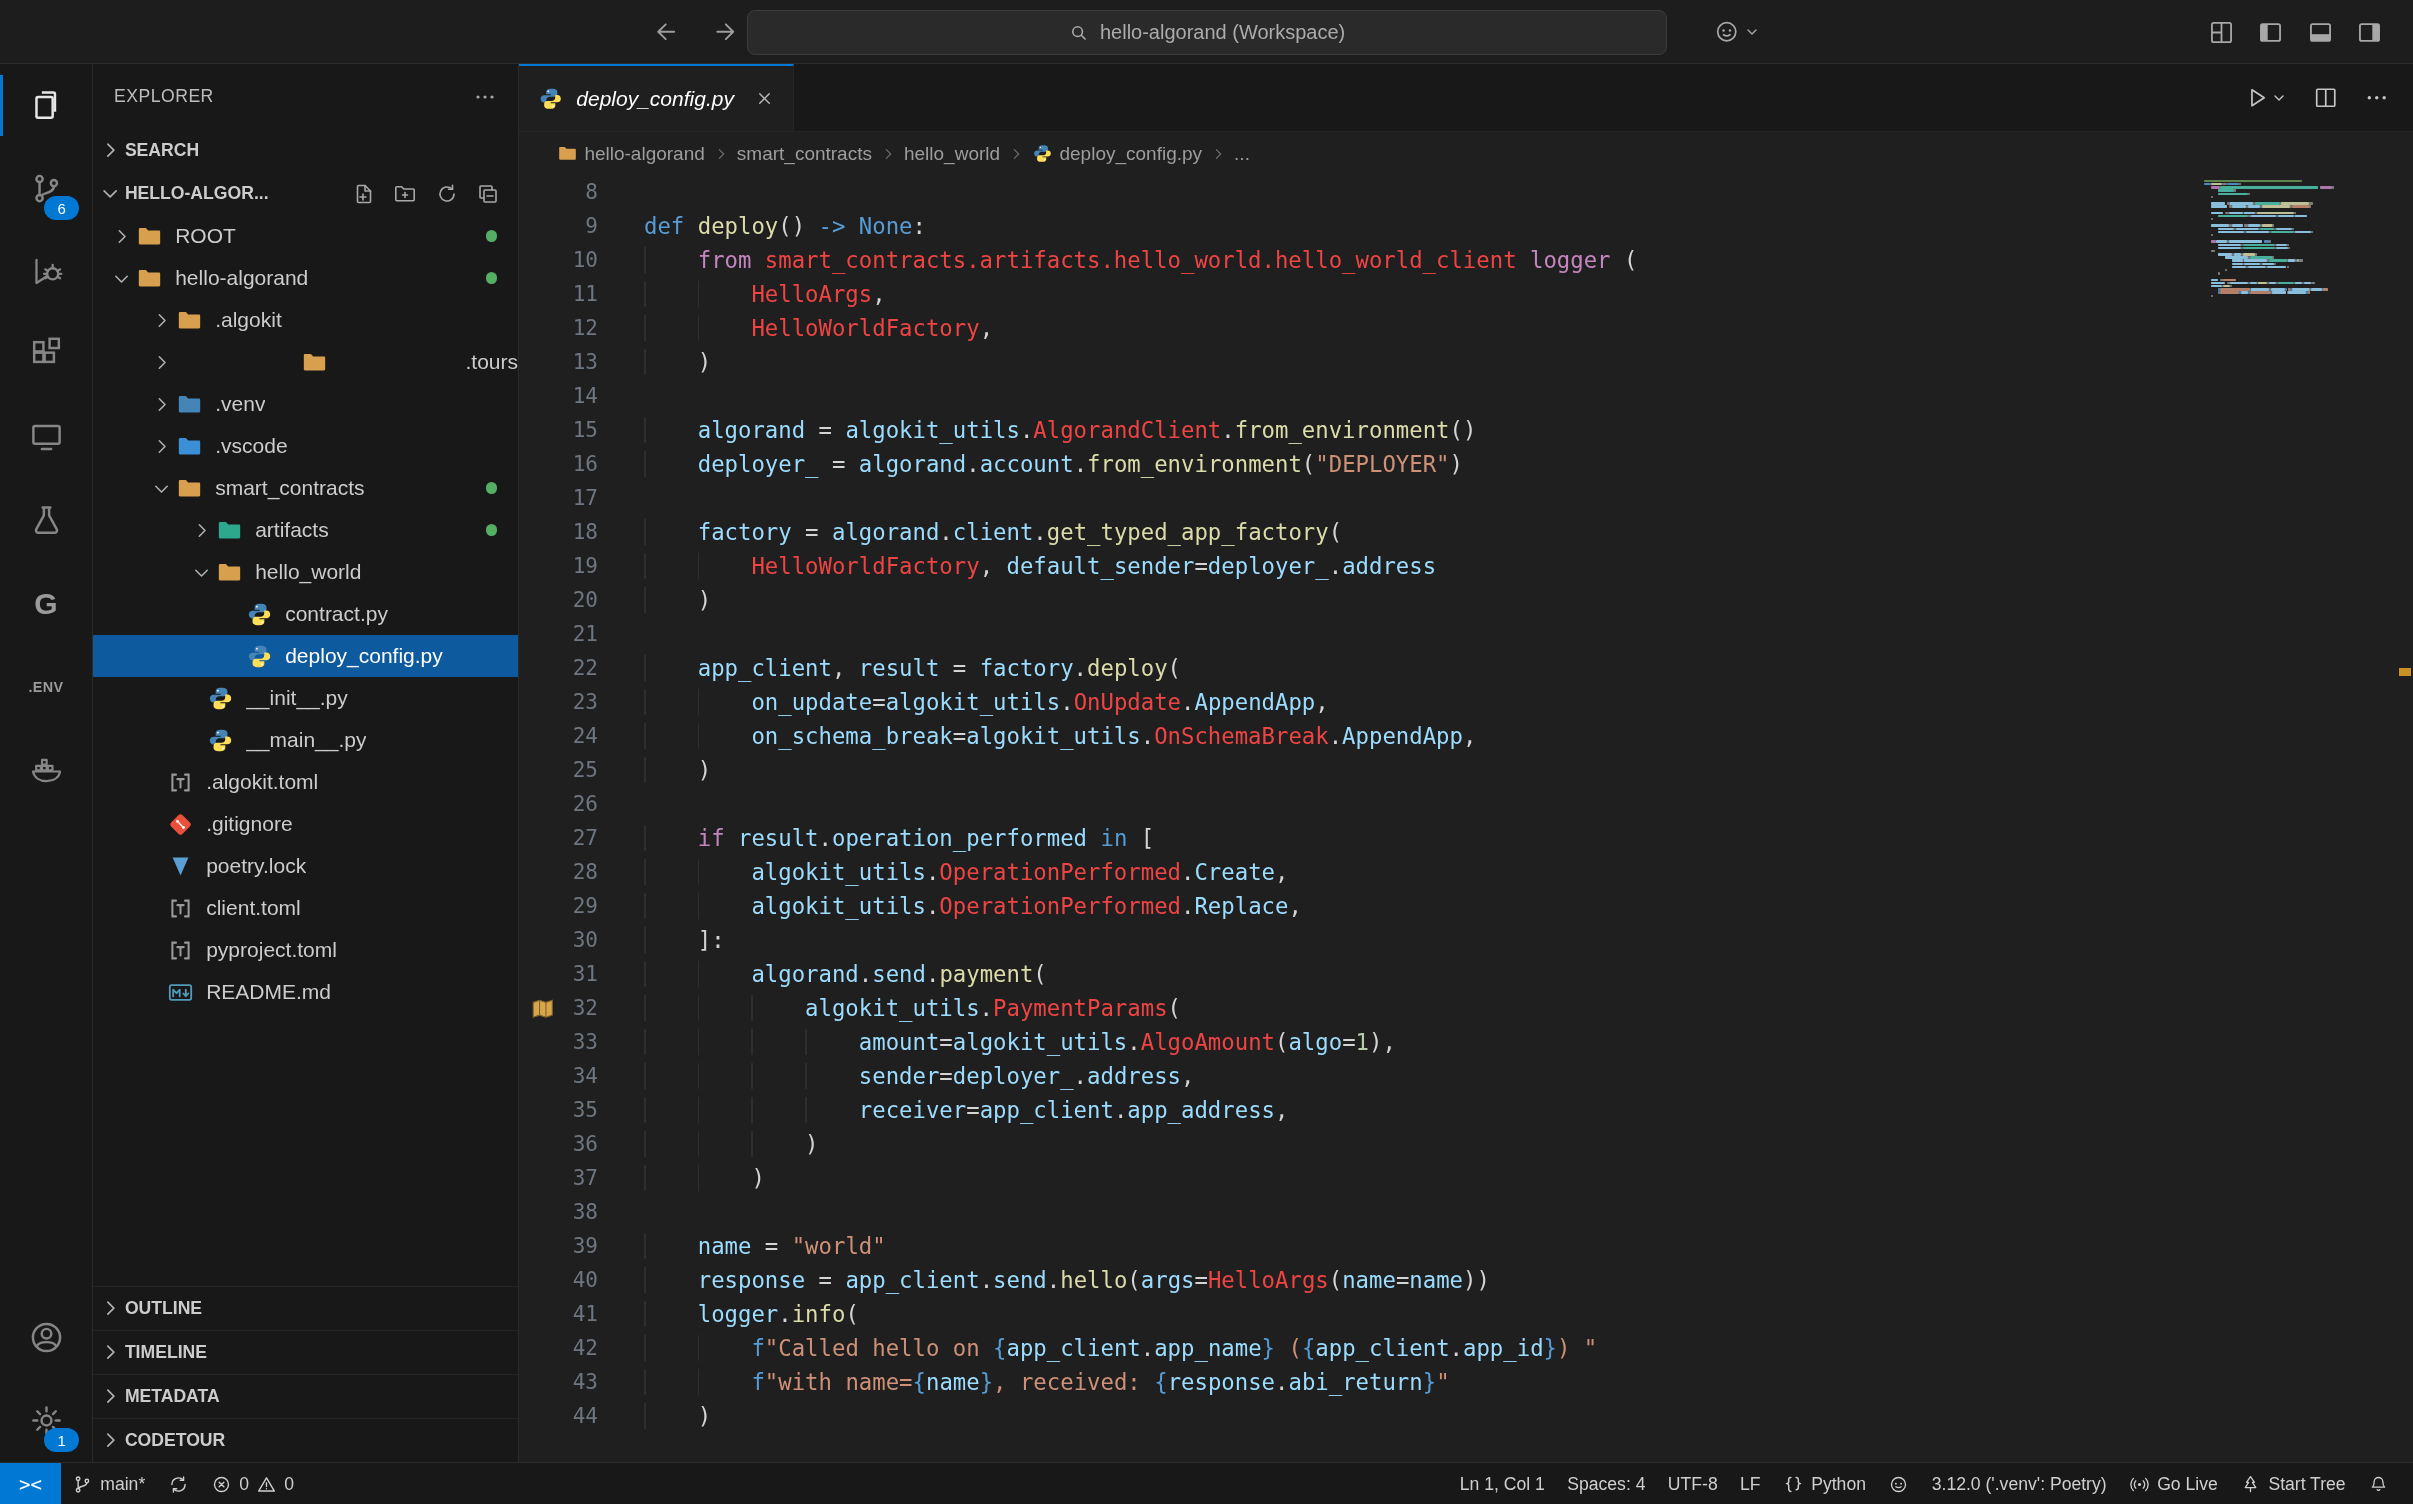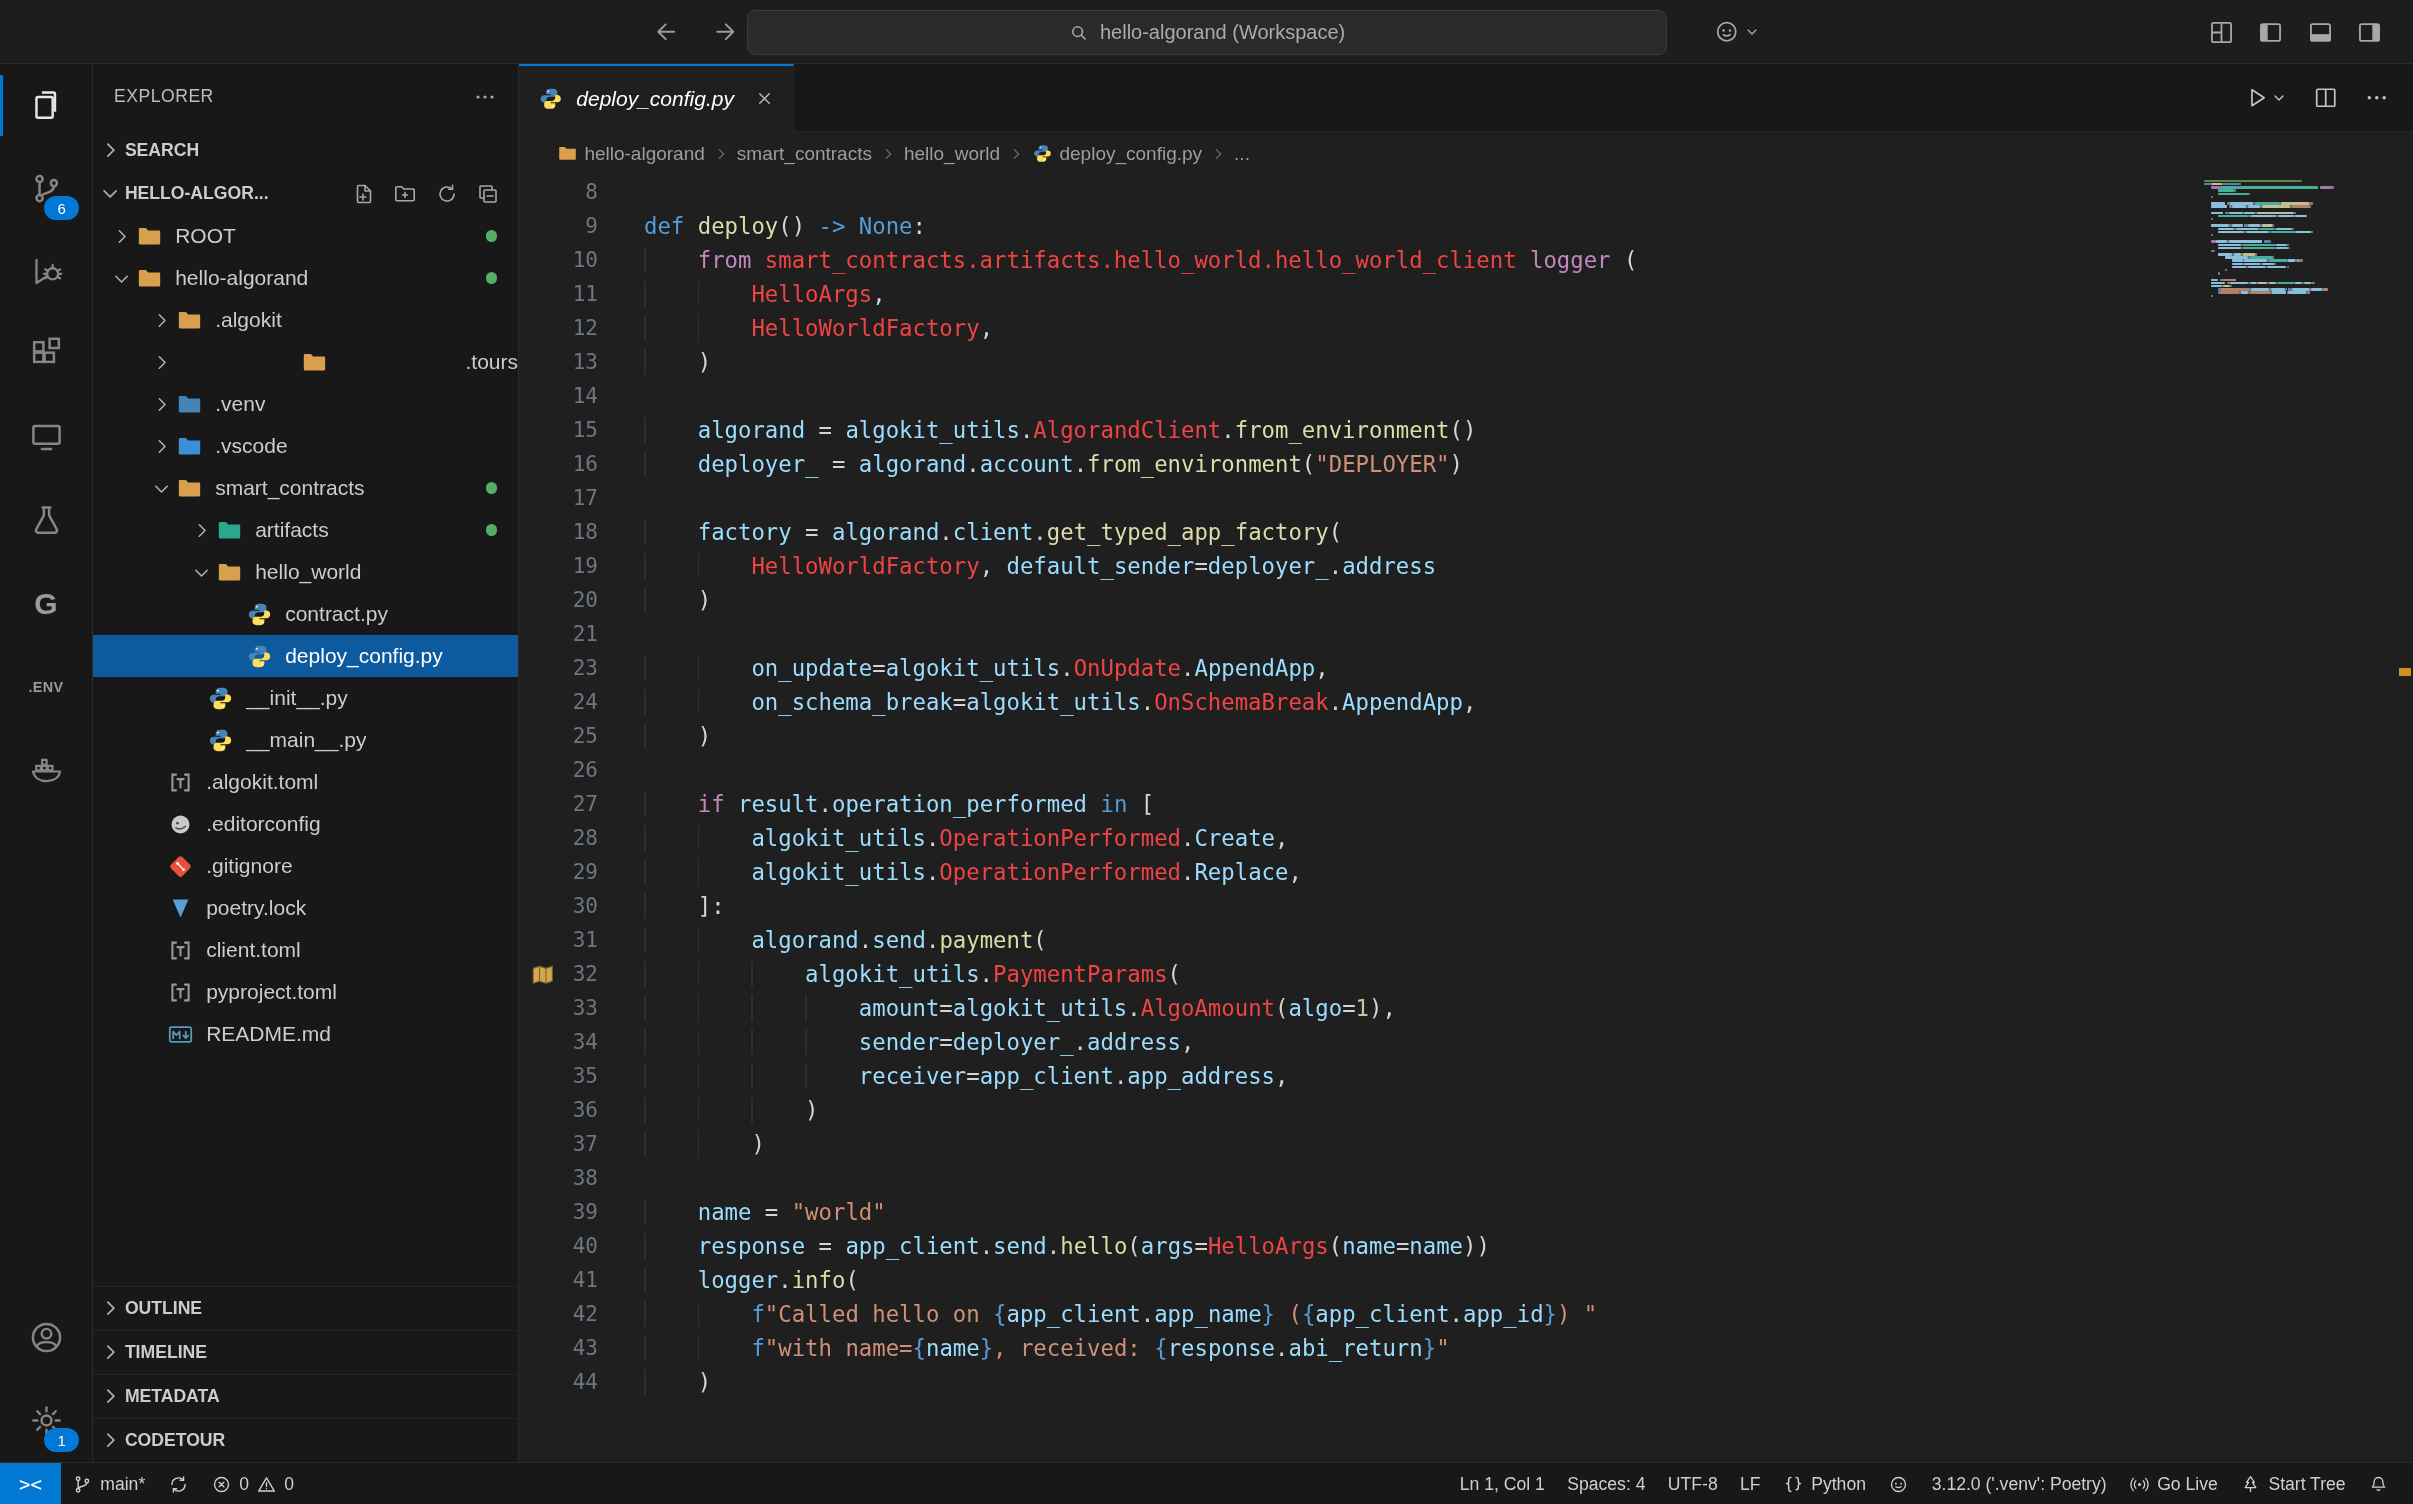--- a/index.html
+++ b/index.html
@@ -488,30 +488,20 @@
               <svg viewBox="0 0 24 24" fill="none" stroke="#9a9a9a" stroke-width="1.8" stroke-linecap="round">
                 <path d="M8 5h-3.2v14H8M16 5h3.2v14H16"></path>
                 <path d="M9.2 9h5.6M12 9v7.5"></path>
               </svg>
             </span>
             <span class="tlabel">.algokit.toml</span>
           </div>
           <div class="tree-row" style="padding-left: 73px;">
             <span class="ticon">
               <svg viewBox="0 0 24 24">
-                <circle cx="12" cy="12" r="8" fill="#c9c9c9"></circle>
-                <circle cx="9.3" cy="10.8" r="1.2" fill="#4a4a4a"></circle>
-                <path d="M8 15c2.5 1.6 5.7 1 8.2-1.2" stroke="#4a4a4a" stroke-width="1.4" fill="none" stroke-linecap="round"></path>
-              </svg>
-            </span>
-            <span class="tlabel">.editorconfig</span>
-          </div>
-          <div class="tree-row" style="padding-left: 73px;">
-            <span class="ticon">
-              <svg viewBox="0 0 24 24">
                 <rect x="4.9" y="4.9" width="14.2" height="14.2" rx="2.4" transform="rotate(45 12 12)" fill="#e8503a"></rect>
                 <circle cx="9.4" cy="9.4" r="1.3" fill="#fff"></circle>
                 <circle cx="14.6" cy="14.6" r="1.3" fill="#fff"></circle>
                 <path d="M10.3 10.3l3.4 3.4" stroke="#fff" stroke-width="1.2"></path>
               </svg>
             </span>
             <span class="tlabel">.gitignore</span>
           </div>
           <div class="tree-row" style="padding-left: 73px;">
             <span class="ticon">
@@ -690,20 +680,21 @@
             <div class="line"><span class="ln">12</span><span class="lt"><span class="ind">        </span><span class="tk-t">HelloWorldFactory</span><span class="tk-p">,</span></span></div>
             <div class="line"><span class="ln">13</span><span class="lt"><span class="ind">    </span><span class="tk-p">)</span></span></div>
             <div class="line"><span class="ln">14</span><span class="lt"></span></div>
             <div class="line"><span class="ln">15</span><span class="lt"><span class="ind">    </span><span class="tk-v">algorand</span><span class="tk-p"> = </span><span class="tk-v">algokit_utils</span><span class="tk-p">.</span><span class="tk-t">AlgorandClient</span><span class="tk-p">.</span><span class="tk-f">from_environment</span><span class="tk-p">()</span></span></div>
             <div class="line"><span class="ln">16</span><span class="lt"><span class="ind">    </span><span class="tk-v">deployer_</span><span class="tk-p"> = </span><span class="tk-v">algorand</span><span class="tk-p">.</span><span class="tk-v">account</span><span class="tk-p">.</span><span class="tk-f">from_environment</span><span class="tk-p">(</span><span class="tk-s">"DEPLOYER"</span><span class="tk-p">)</span></span></div>
             <div class="line"><span class="ln">17</span><span class="lt"></span></div>
             <div class="line"><span class="ln">18</span><span class="lt"><span class="ind">    </span><span class="tk-v">factory</span><span class="tk-p"> = </span><span class="tk-v">algorand</span><span class="tk-p">.</span><span class="tk-v">client</span><span class="tk-p">.</span><span class="tk-f">get_typed_app_factory</span><span class="tk-p">(</span></span></div>
             <div class="line"><span class="ln">19</span><span class="lt"><span class="ind">        </span><span class="tk-t">HelloWorldFactory</span><span class="tk-p">, </span><span class="tk-v">default_sender</span><span class="tk-p">=</span><span class="tk-v">deployer_</span><span class="tk-p">.</span><span class="tk-v">address</span></span></div>
             <div class="line"><span class="ln">20</span><span class="lt"><span class="ind">    </span><span class="tk-p">)</span></span></div>
             <div class="line"><span class="ln">21</span><span class="lt"></span></div>
+            <div class="line"><span class="ln">22</span><span class="lt"><span class="ind">    </span><span class="tk-v">app_client</span><span class="tk-p">, </span><span class="tk-v">result</span><span class="tk-p"> = </span><span class="tk-v">factory</span><span class="tk-p">.</span><span class="tk-f">deploy</span><span class="tk-p">(</span></span></div>
             <div class="line"><span class="ln">23</span><span class="lt"><span class="ind">        </span><span class="tk-v">on_update</span><span class="tk-p">=</span><span class="tk-v">algokit_utils</span><span class="tk-p">.</span><span class="tk-t">OnUpdate</span><span class="tk-p">.</span><span class="tk-v">AppendApp</span><span class="tk-p">,</span></span></div>
             <div class="line"><span class="ln">24</span><span class="lt"><span class="ind">        </span><span class="tk-v">on_schema_break</span><span class="tk-p">=</span><span class="tk-v">algokit_utils</span><span class="tk-p">.</span><span class="tk-t">OnSchemaBreak</span><span class="tk-p">.</span><span class="tk-v">AppendApp</span><span class="tk-p">,</span></span></div>
             <div class="line"><span class="ln">25</span><span class="lt"><span class="ind">    </span><span class="tk-p">)</span></span></div>
             <div class="line"><span class="ln">26</span><span class="lt"></span></div>
             <div class="line"><span class="ln">27</span><span class="lt"><span class="ind">    </span><span class="tk-m">if </span><span class="tk-v">result</span><span class="tk-p">.</span><span class="tk-v">operation_performed</span><span class="tk-k"> in </span><span class="tk-p">[</span></span></div>
             <div class="line"><span class="ln">28</span><span class="lt"><span class="ind">        </span><span class="tk-v">algokit_utils</span><span class="tk-p">.</span><span class="tk-t">OperationPerformed</span><span class="tk-p">.</span><span class="tk-v">Create</span><span class="tk-p">,</span></span></div>
             <div class="line"><span class="ln">29</span><span class="lt"><span class="ind">        </span><span class="tk-v">algokit_utils</span><span class="tk-p">.</span><span class="tk-t">OperationPerformed</span><span class="tk-p">.</span><span class="tk-v">Replace</span><span class="tk-p">,</span></span></div>
             <div class="line"><span class="ln">30</span><span class="lt"><span class="ind">    </span><span class="tk-p">]:</span></span></div>
             <div class="line"><span class="ln">31</span><span class="lt"><span class="ind">        </span><span class="tk-v">algorand</span><span class="tk-p">.</span><span class="tk-v">send</span><span class="tk-p">.</span><span class="tk-f">payment</span><span class="tk-p">(</span></span></div>
             <div class="line"><span class="ln">32</span><span class="lt"><span class="ind">            </span><span class="tk-v">algokit_utils</span><span class="tk-p">.</span><span class="tk-t">PaymentParams</span><span class="tk-p">(</span></span><span class="gutter-marker"><svg viewBox="0 0 24 24">

